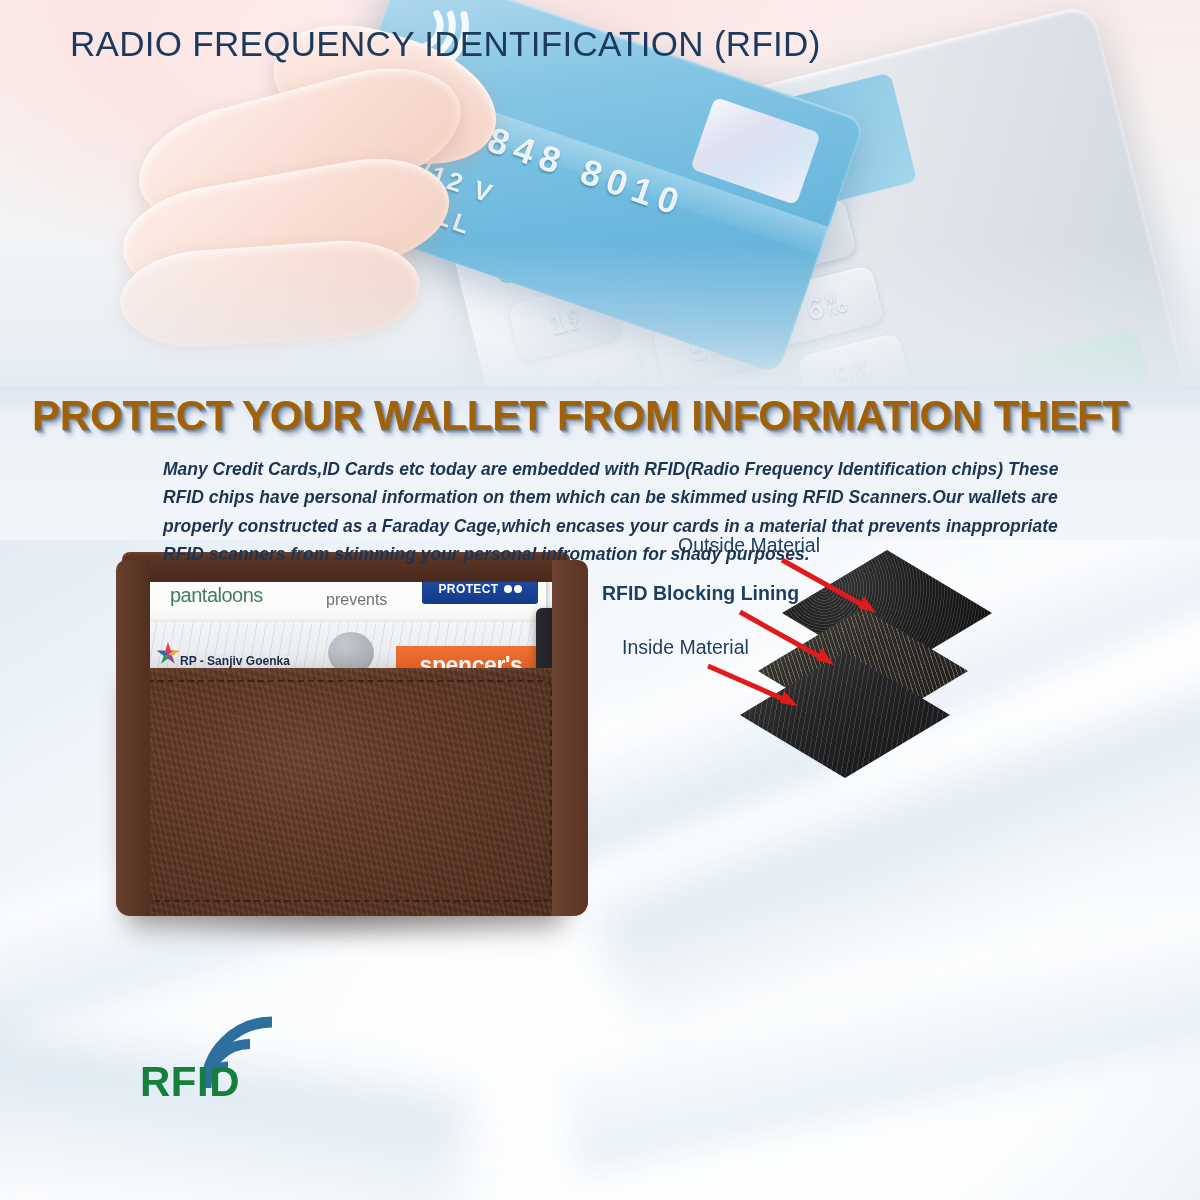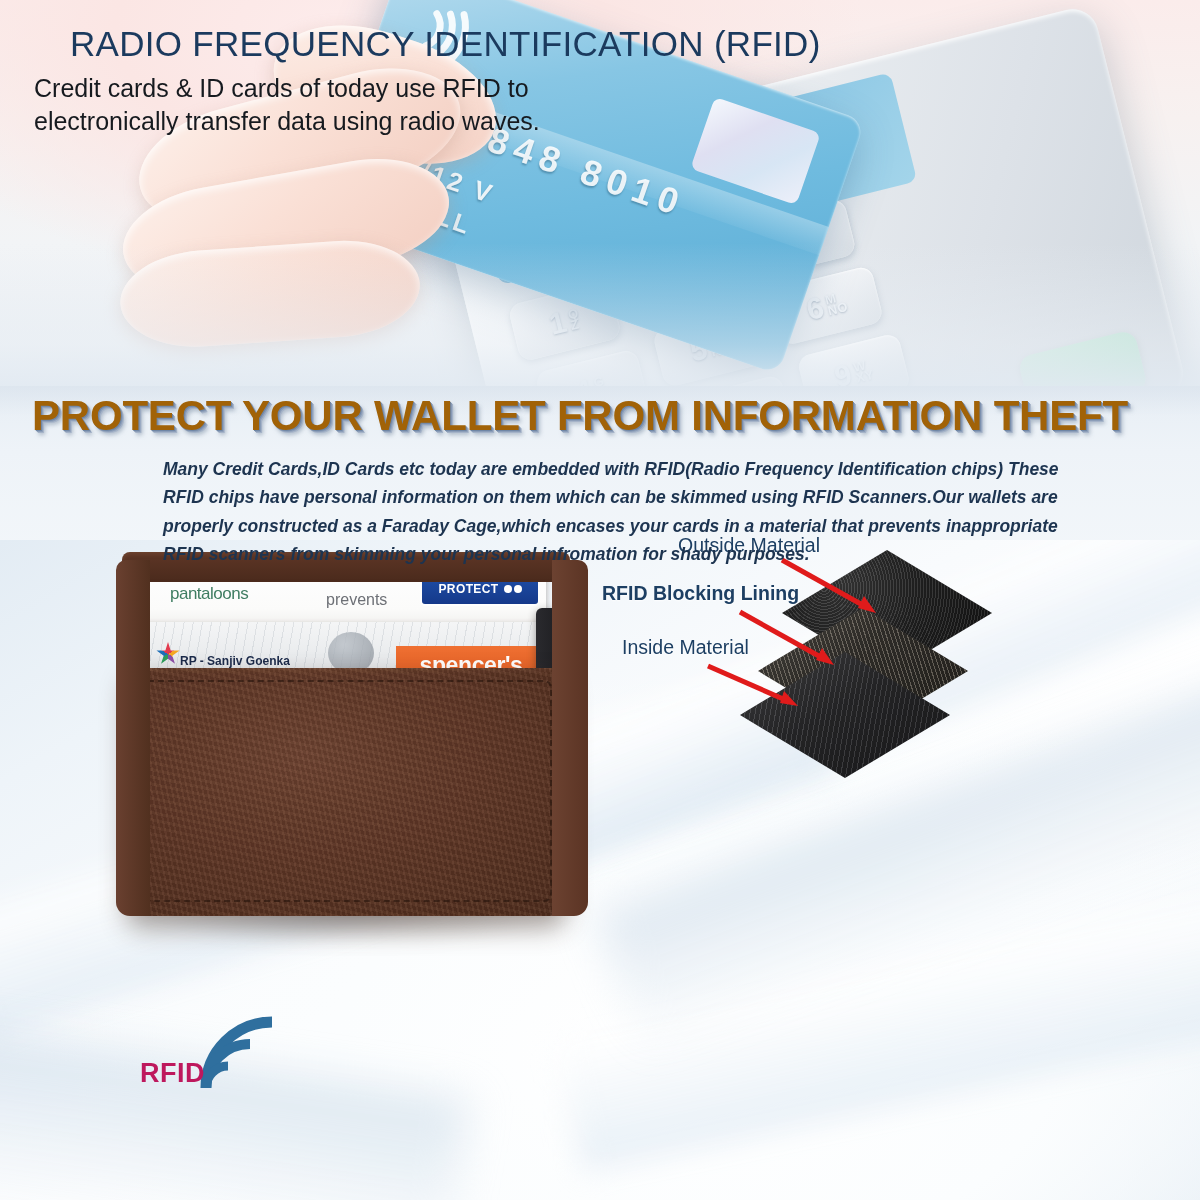--- a/index.html
+++ b/index.html
@@ -183,21 +183,21 @@
   .c2::before{
     content:""; position:absolute; inset:0;
     background:repeating-linear-gradient(100deg, rgba(150,160,170,.22) 0 1px, rgba(150,160,170,0) 1px 9px);
   }
   .c2::after{
     content:""; position:absolute; left:190px; top:10px; width:46px; height:42px;
     border-radius:50%; background:radial-gradient(circle at 35% 30%, #b9bfc6, #8d949c);
     opacity:.8;
   }
   .brand{ position:absolute; font-weight:700; white-space:nowrap; }
-  .b-pant{ left:24px; top:20px; font-size:17px; color:#3f7d62; letter-spacing:-.5px; font-weight:400; }
+  .b-pant{ left:24px; top:20px; font-size:20px; color:#3f7d62; letter-spacing:-.5px; font-weight:400; }
   .b-green{ left:180px; top:27px; font-size:16px; color:#6d7076; font-weight:400; }
   .b-payback{
     right:6px; top:8px; width:120px; height:34px; border-radius:5px;
     background:linear-gradient(to bottom,#1f4fa8,#15398a);
     border:2px solid #fff;
     display:flex; align-items:center; justify-content:center; gap:5px;
     font-size:12px; color:#fff; letter-spacing:.4px;
   }
   .pb-dots{ display:inline-flex; gap:2px; }
   .pb-dots span{ width:8px;height:8px;border-radius:50%;background:#fff;display:block; }
@@ -306,21 +306,21 @@
   .lbl-out{ left:678px; top:534px; }
   .lbl-rfid{ left:602px; top:582px;font-weight:bold; }
   .lbl-in{  left:622px; top:636px; }
   .arw{ position:absolute; z-index:28; }
   .arw line{ stroke:#e01b1b; stroke-width:5; }
   .arw polygon{ fill:#e01b1b; }
 
   
   .logo{ position:absolute; left:140px; top:1022px; width:260px; height:108px; z-index:30; }
   .logo-waves{ position:absolute; left:60px; top:-6px; width:92px; height:78px; }
-  .lg-r{ position:absolute; left:0; top:36px; font-size:27px; font-weight:700; color:#be185d; letter-spacing:.5px; }
+  .lg-r{ position:absolute; left:0; top:36px; font-size:42px; font-weight:700; color:#15803d; letter-spacing:.5px; }
   .lg-p{ position:absolute; left:0; top:74px; font-size:38px; font-weight:700; color:#2f6f9e; letter-spacing:.5px; }
 </style>
 </head>
 <body>
 
 <div id="page">
 
   <div class="top-scene">
 
     <div class="pos-term">
@@ -402,24 +402,20 @@
 
     <div class="hand">
       <div class="finger thumb"></div>
       <div class="finger f1"></div>
       <div class="finger f2"></div>
       <div class="finger f3"></div>
     </div>
   </div>
 
   <div class="t-head">RADIO FREQUENCY IDENTIFICATION (RFID)</div>
-  <div class="t-sub">
-    <div>Credit cards &amp; ID cards of today use RFID to</div>
-    <div>electronically transfer data using radio waves.</div>
-  </div>
 
   <div class="mid"></div>
   <div class="m-head">PROTECT YOUR WALLET FROM INFORMATION THEFT</div>
   <div class="m-body">Many Credit Cards,ID Cards etc today are embedded with RFID(Radio Frequency Identification chips) These RFID chips have personal information on them which can be skimmed using RFID Scanners.Our wallets are properly constructed as a Faraday Cage,which encases your cards in a material that prevents inappropriate RFID scanners from skimming your personal infromation for shady purposes.</div>
 
   <div class="bot">
     <div class="fold a"></div>
     <div class="fold b"></div>
     <div class="fold c"></div>
     <div class="shade a"></div>

